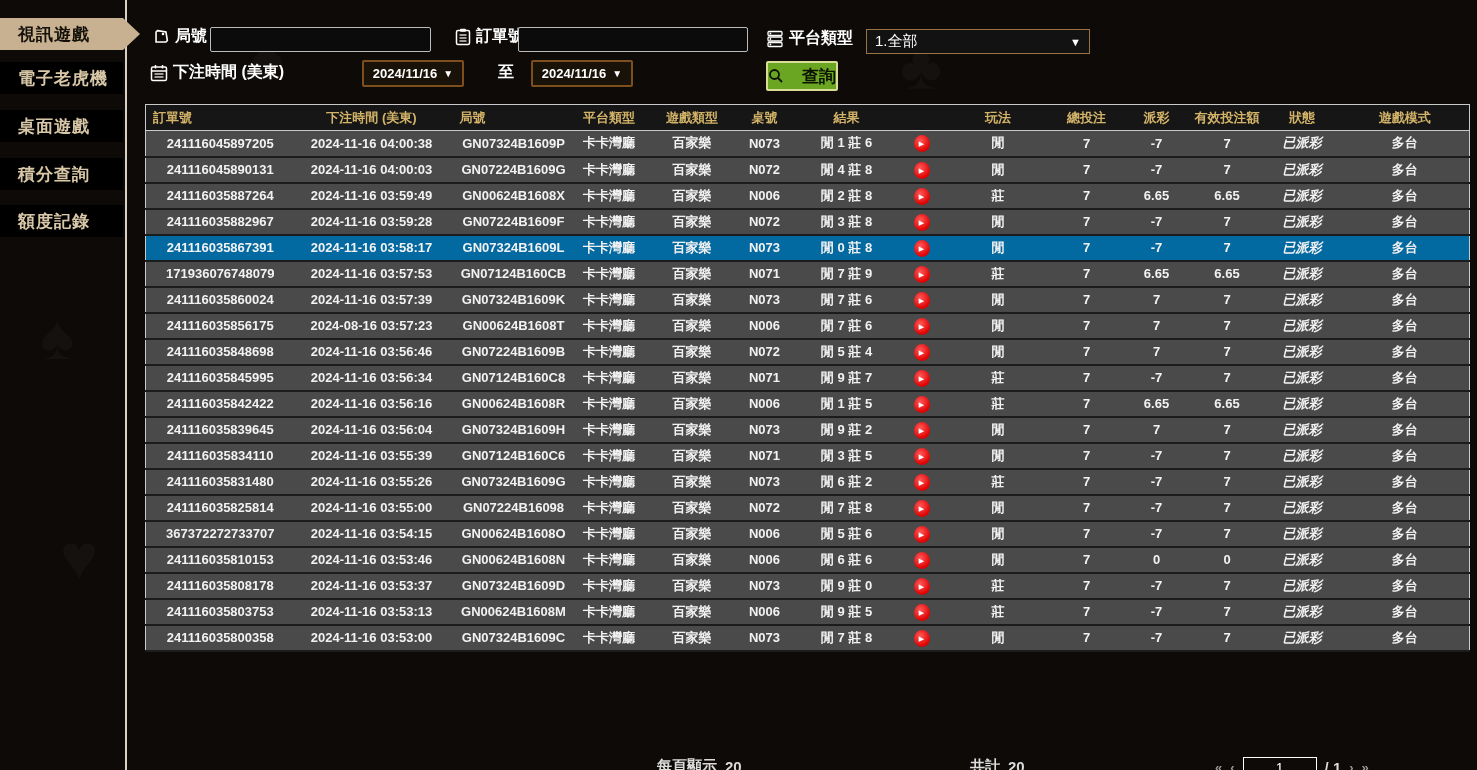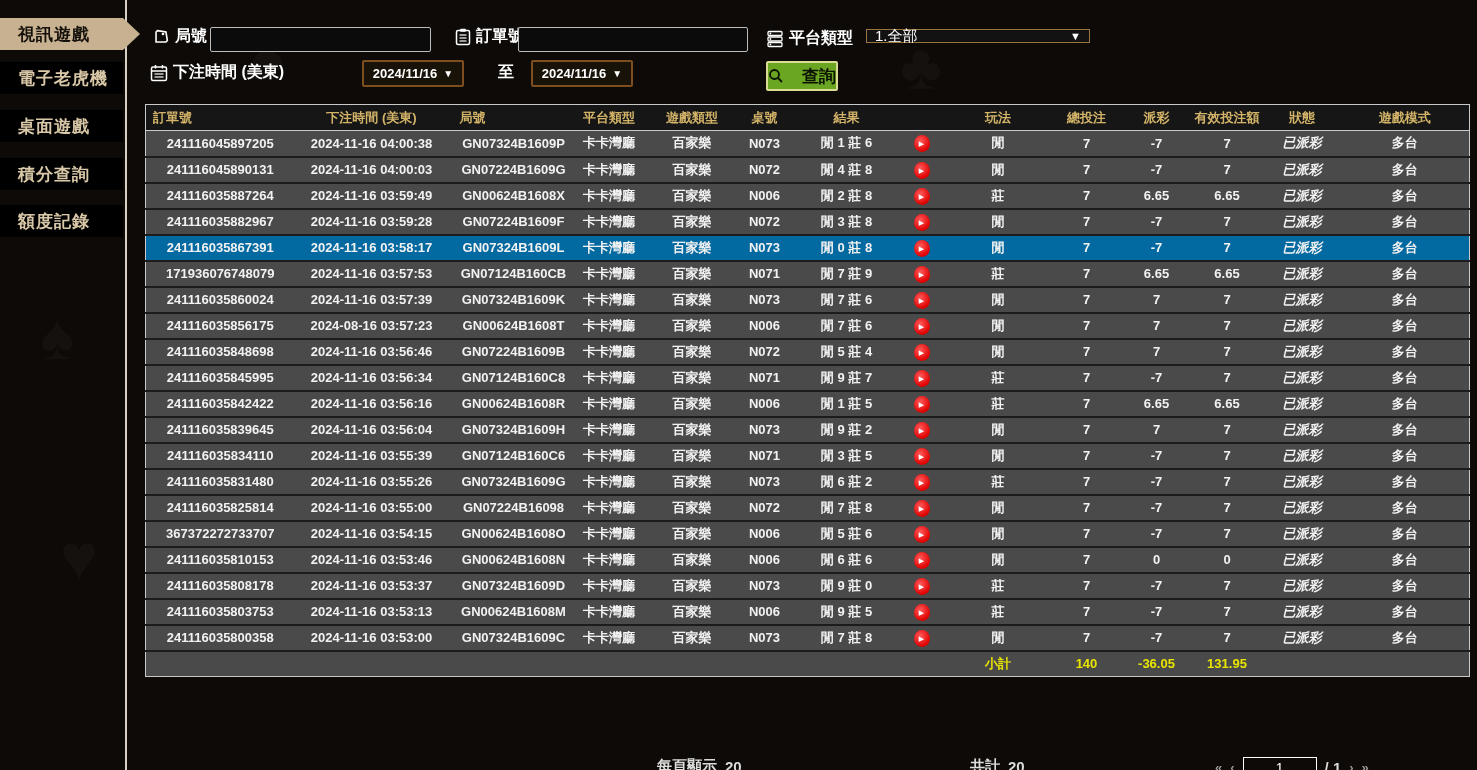--- a/index.html
+++ b/index.html
@@ -39,21 +39,21 @@
     position:absolute; background:#0b0b0b; border:1px solid #bbb; border-radius:2px;
     color:#fff; font-size:13px; padding:0 6px; height:25px;
   }
   .date-btn {
     position:absolute; height:27px; background:#181209; border:2px solid #7d4f1e;
     color:#fff; font-size:13px; font-weight:bold; display:flex; align-items:center;
     justify-content:center; gap:6px; cursor:pointer; border-radius:2px;
   }
   .date-btn .caret { font-size:10px; }
   .select-box {
-    position:absolute; height:14px; background:#121212; border:1px solid #9a7440;
+    position:absolute; height:25px; background:#121212; border:1px solid #9a7440;
     color:#fff; font-size:15px; display:flex; align-items:center; padding:0 8px;
     justify-content:space-between; cursor:pointer;
   }
   .select-box .caret { font-size:11px; color:#fff; }
   .search-btn {
     position:absolute; left:766px; top:61px; width:72px; height:30px;
     background:#6aa622; border:2px solid #d9dc94; color:#0b1202;
     font-size:17px; font-weight:bold; display:flex; align-items:center; justify-content:space-between;
     gap:2px; cursor:pointer; border-radius:2px;
   }
@@ -549,28 +549,20 @@
     <td><span class="play">▶</span></td>
     <td>閒</td>
     <td>7</td>
     <td class="neg">-7</td>
     <td>7</td>
     <td class="c-status">已派彩</td>
     <td>多台</td>
   </tr>
       </tbody>
   <tbody>
-    <tr class="totals">
-      <td colspan="8"></td>
-      <td>小計</td>
-      <td class="tot-num">140</td>
-      <td class="tot-num">-36.05</td>
-      <td class="tot-num">131.95</td>
-      <td colspan="2"></td>
-    </tr>
   </tbody>
 </table>
 </div>
 
 <div class="pager" style="left:657px;">
   <span>每頁顯示</span>
   <span>20</span>
 </div>
 <div class="pager" style="left:970px;">
   <span>共計</span>

